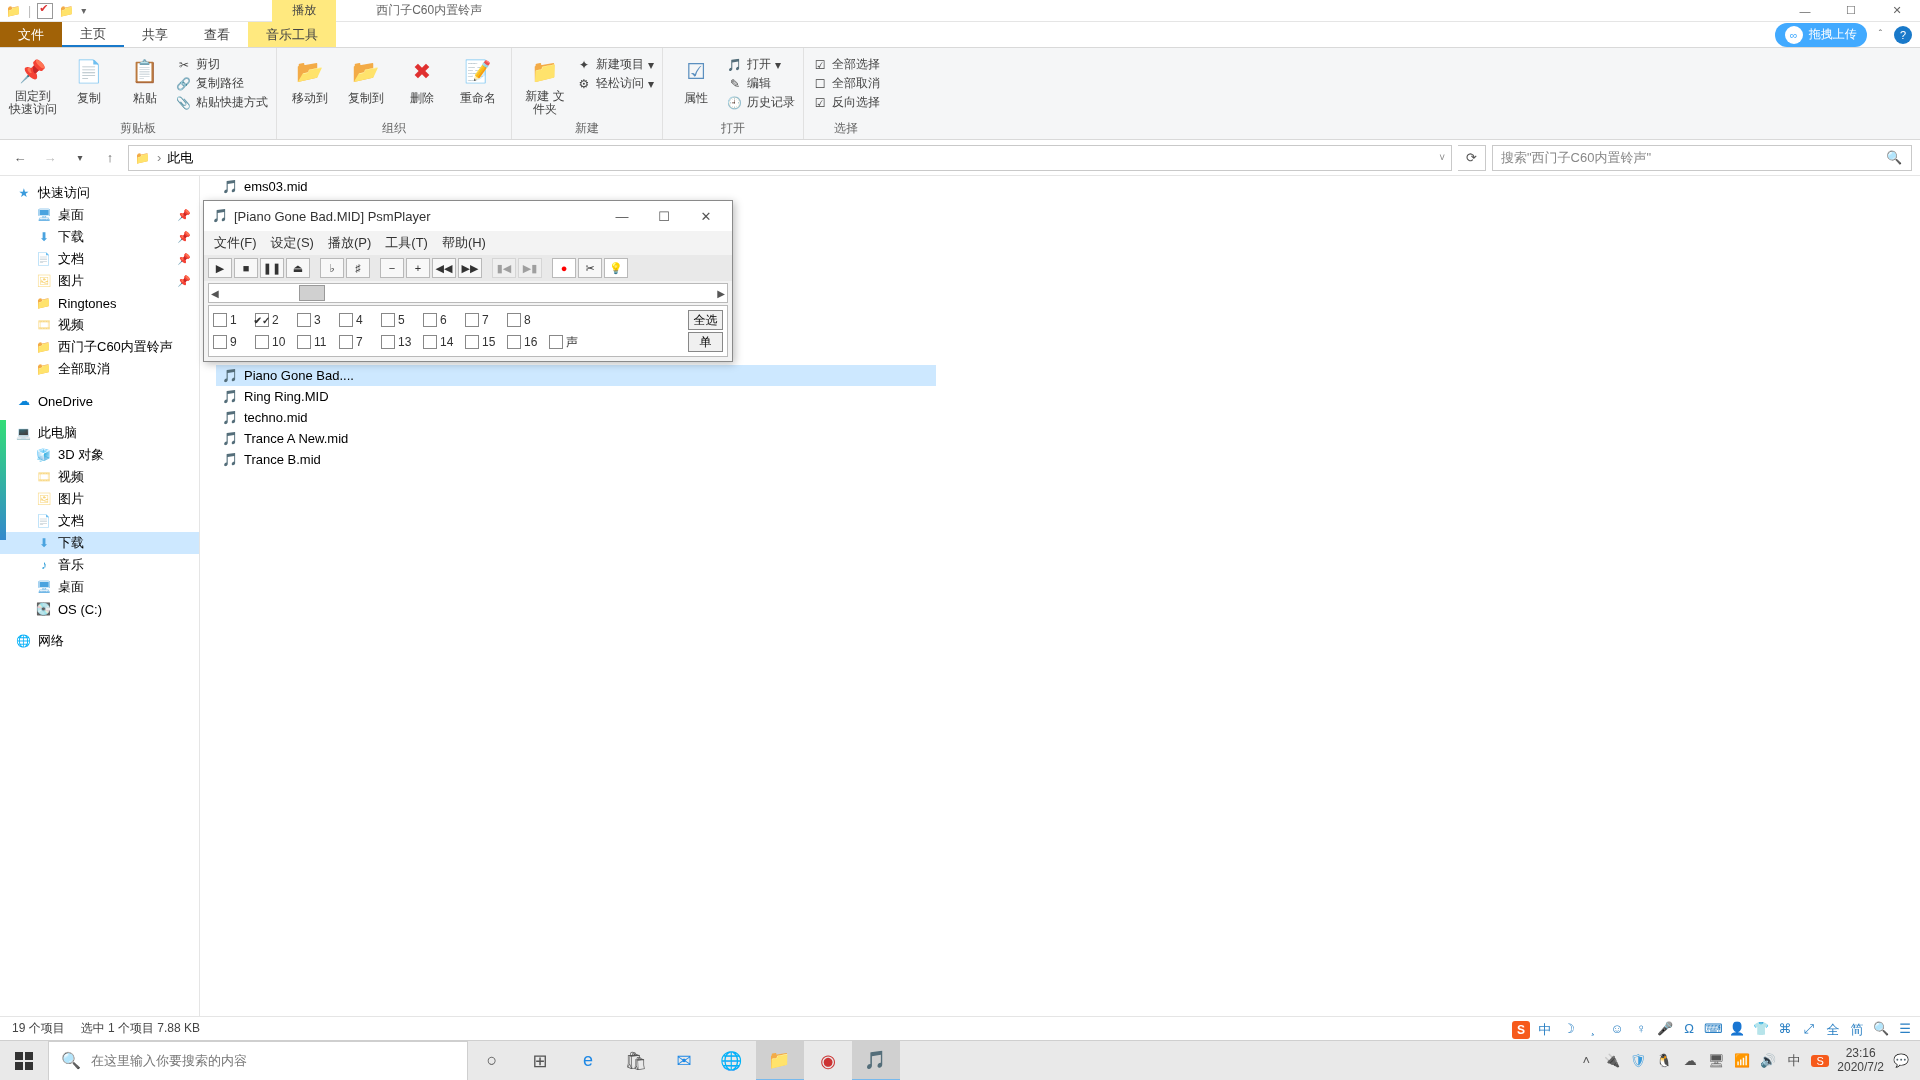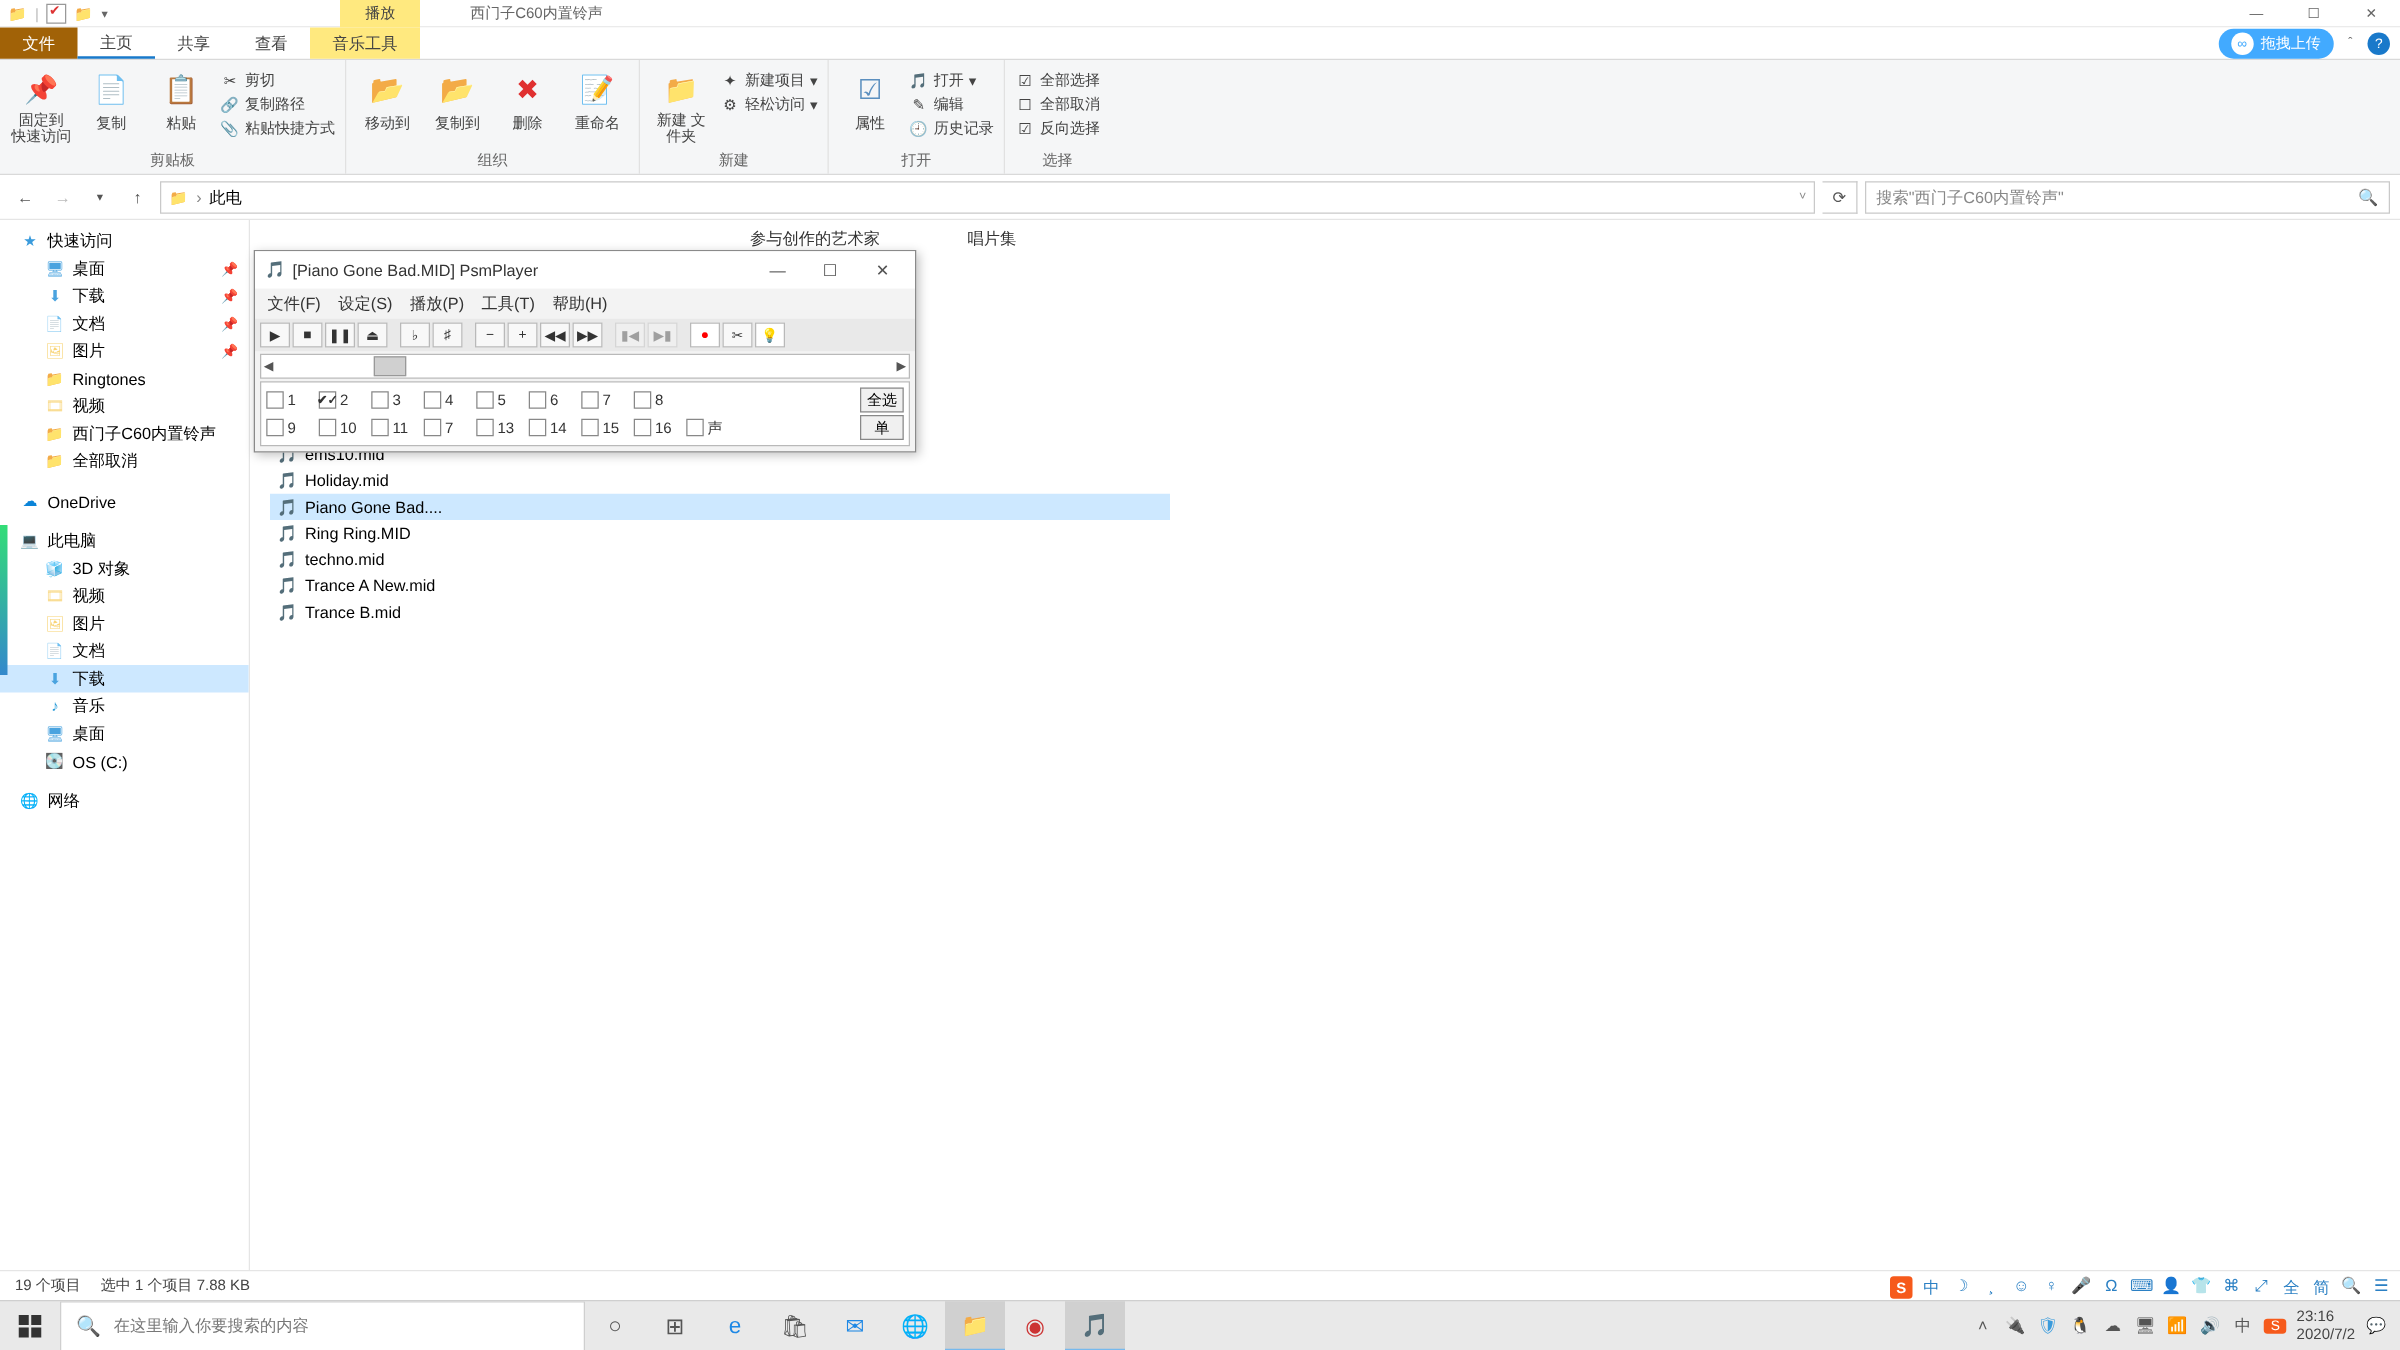--- a/index.html
+++ b/index.html
@@ -106,21 +106,21 @@
 .taskbar { position: absolute; bottom: 0; left: 0; right: 0; height: 40px; background: #e9e9e9; display: flex; align-items: center; font-size: 13px; border-top:1px solid #cfcfcf;}
 .start { width: 48px; height: 40px; display:flex; align-items:center; justify-content:center; }
 .winlogo { width:18px; height:18px; display:grid; grid-template-columns:1fr 1fr; grid-template-rows:1fr 1fr; gap:2px;}
 .winlogo span { background:#333;}
 .searchbar-tb { flex: 0 0 420px; height: 40px; background: #fff; border:1px solid #cfcfcf; display:flex; align-items:center; gap:10px; padding:0 12px; color:#777;}
 .sbicon { color:#777; font-size:16px;}
 .tb-icons { display:flex; align-items:center; height:40px;}
 .tb-ic { width: 48px; height:40px; display:flex; align-items:center; justify-content:center; font-size:18px; color:#555;}
 .tb-ic.active { background:#d0d0d0; border-bottom:2px solid #76b9ed;}
 .systray { margin-left:auto; display:flex; align-items:center; gap:8px; padding:0 10px; font-size:13px; color:#444;}
-.clock { line-height:1.1; font-size:12px;}
+.clock { text-align:center; line-height:1.1; font-size:12px;}
 .tray-ic { width:18px; text-align:center; font-size:13px; color:#555;}
 
 
 .leftedge { position:absolute; left:0; top:420px; width:6px; height:120px; background:linear-gradient(#3d7, #38c);}
 </style>
 </head>
 <body>
 
 <div class="titlebar">
   <div class="qat">
@@ -373,24 +373,20 @@
         <span>OS (C:)</span>
       </div>
     <div class="side-sep"></div>
     <div class="side-item l1">
         <span class="ic sicon-net">🌐</span>
         <span>网络</span>
       </div>
   </div>
 
   <div class="filearea">
-    <div class="colheaders">
-      <span>参与创作的艺术家</span>
-      <span>唱片集</span>
-    </div>
     <div class="filelist" id="filelist">
         <div class="filerow">
           <span class="ficon">🎵</span>
           <span class="fname">ems03.mid</span>
         </div>
         <div class="filerow">
           <span class="ficon">🎵</span>
           <span class="fname">ems04.mid</span>
         </div>
         <div class="filerow">

